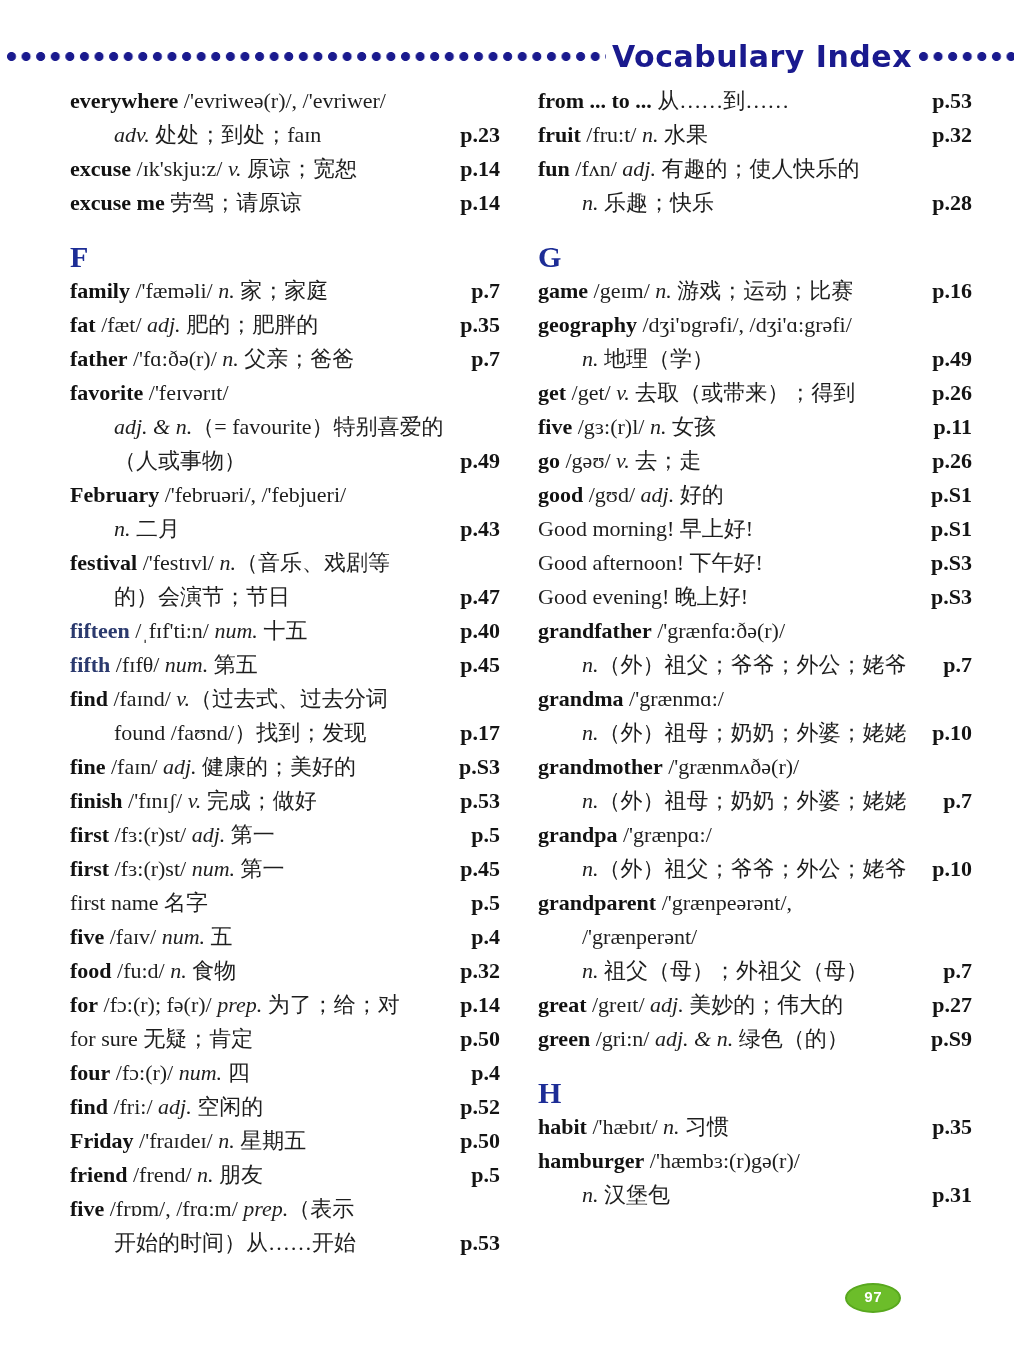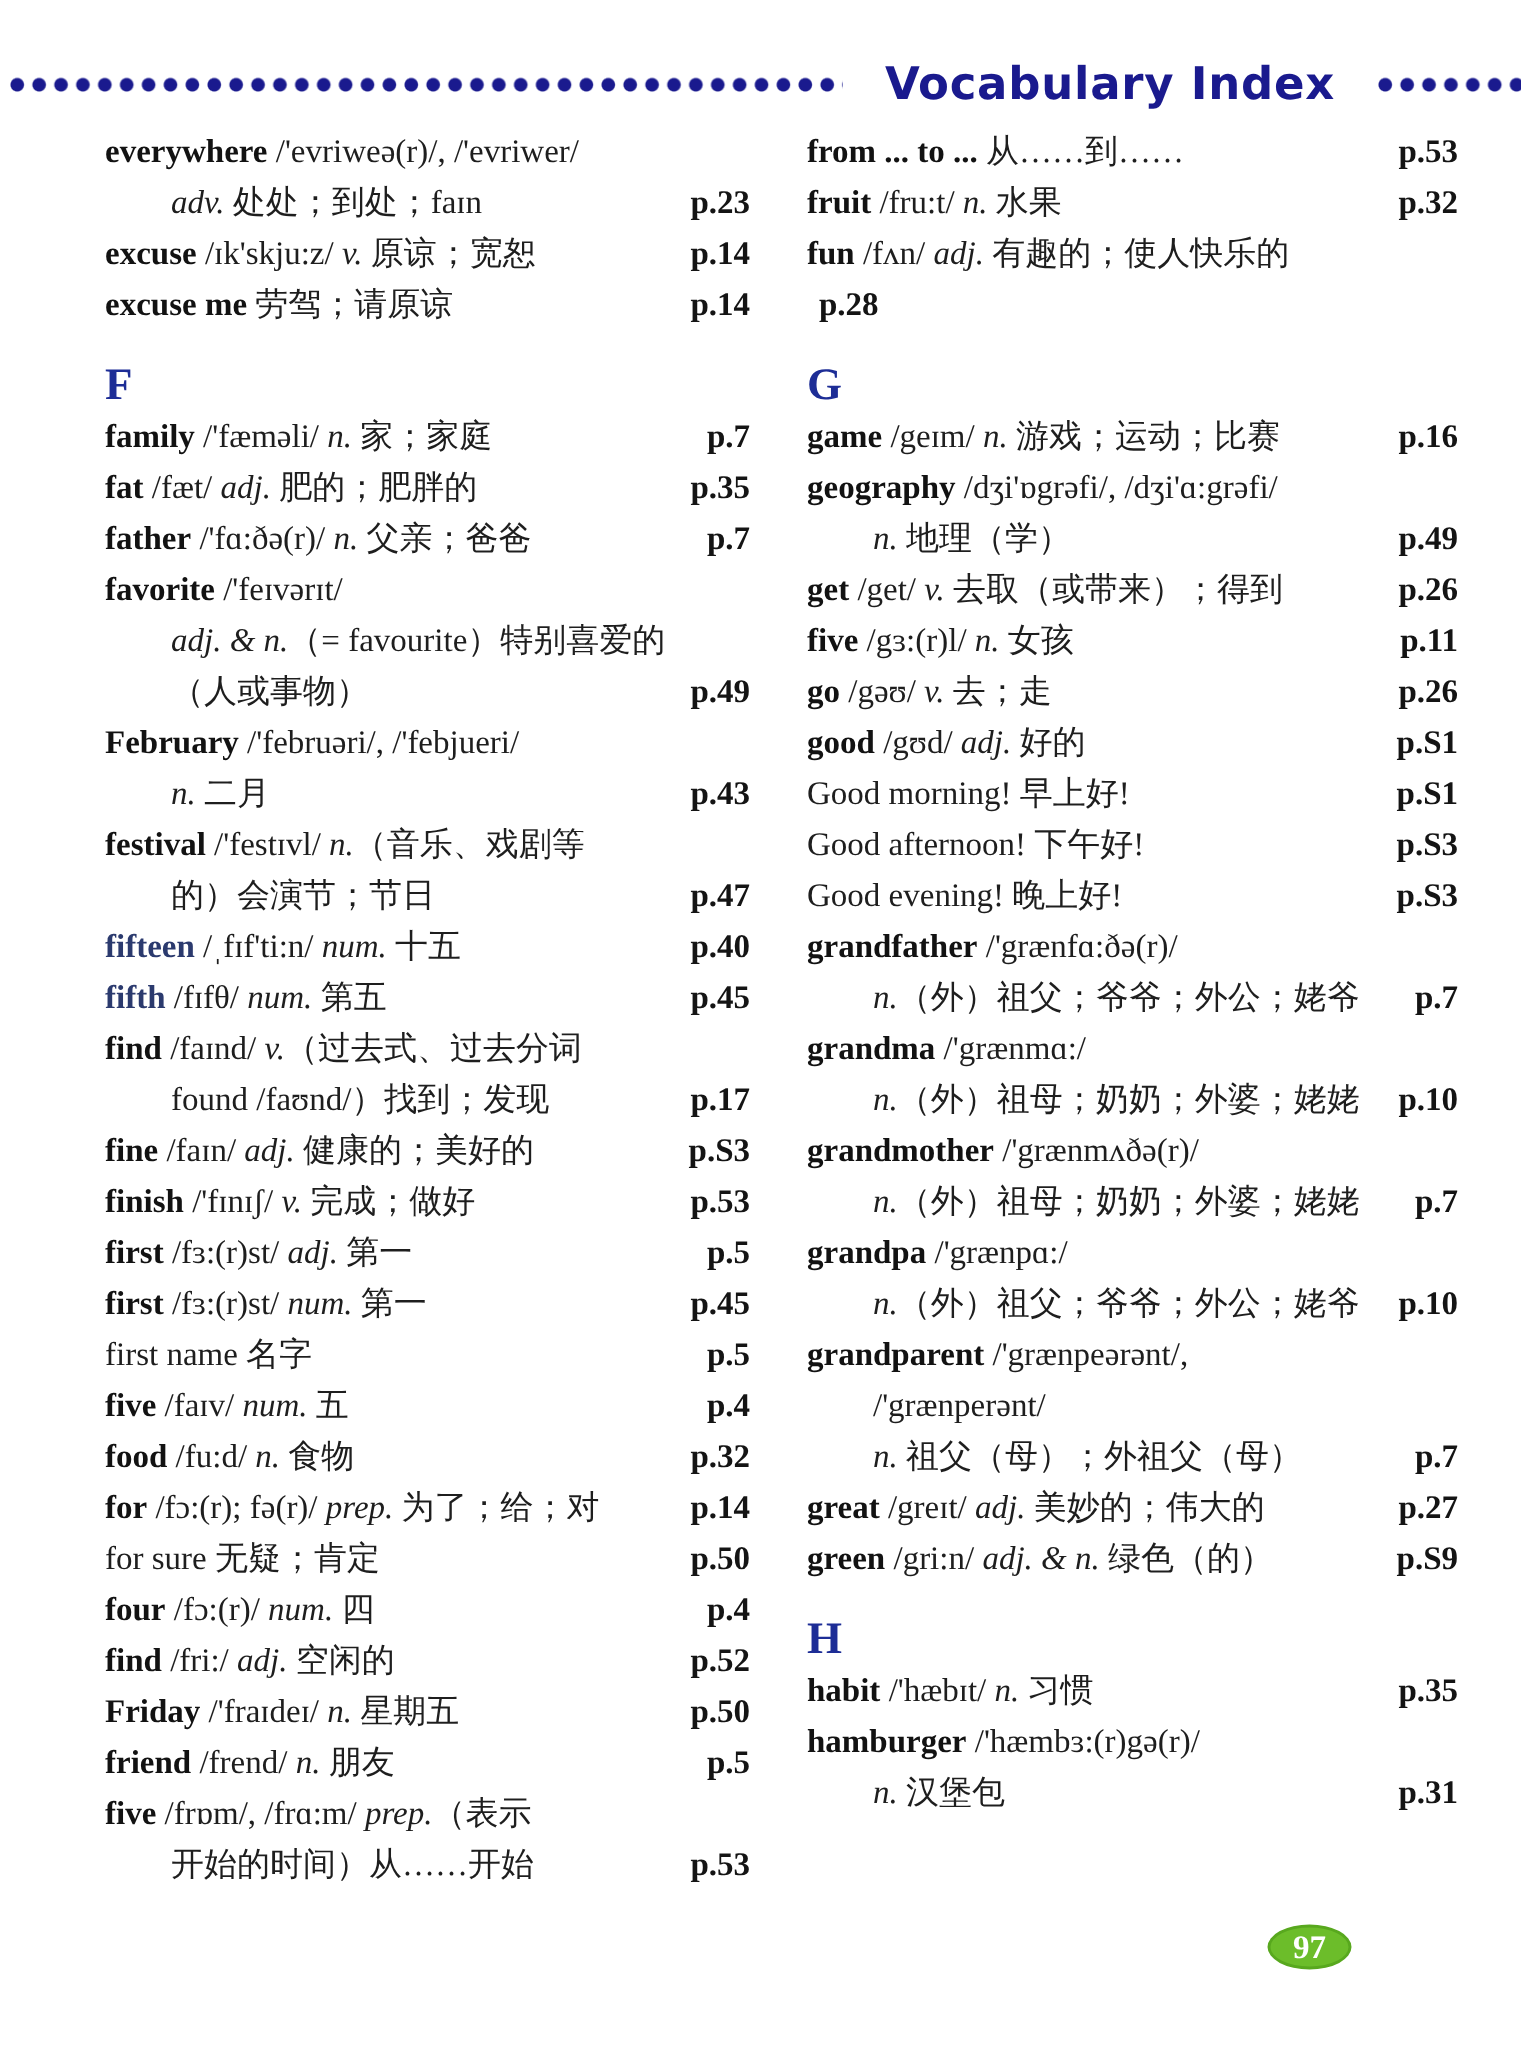--- a/index.html
+++ b/index.html
@@ -2,42 +2,42 @@
 <html><head>
 <meta charset="utf-8">
 <style>
   :root{ --navy:#1a1a8e; --ink:#1e1e1e; }
   html,body{margin:0;padding:0;}
   body{
     width:1024px;height:1364px;position:relative;background:#ffffff;
     font-family:"Liberation Serif","DejaVu Serif",serif;
     color:var(--ink);overflow:hidden;
   }
-  .header{position:absolute;top:38px;left:6px;right:10px;display:flex;align-items:center;gap:28px;height:36px;}
+  .header{position:absolute;top:38px;left:6px;right:10px;display:flex;align-items:center;gap:6px;height:36px;}
   .dots{height:11px;background-image:radial-gradient(circle at 5.5px 5.5px,var(--navy) 4.1px,transparent 4.9px);
         background-size:14.6px 11px;background-repeat:repeat-x;}
   .dots-left{flex:1;}
   .dots-right{width:96px;}
   .title{font-family:"DejaVu Sans","Liberation Sans",sans-serif;font-weight:bold;font-size:30px;
          color:var(--navy);white-space:nowrap;letter-spacing:0.5px;}
   .col{position:absolute;top:84px;}
   #col-left{left:70px;width:430px;}
   #col-right{left:538px;width:434px;}
   .sec-letter{font-weight:bold;font-size:30px;line-height:34px;margin-top:20px;color:#1d2d96;}
   .line{display:flex;justify-content:space-between;align-items:baseline;font-size:22px;line-height:34px;}
   .txt{white-space:pre;}
   .line.ind .txt{padding-left:44px;}
   .page{font-weight:bold;flex-shrink:0;padding-left:8px;color:#141414;}
   .p-b{font-weight:bold;color:#121212;}
   .p-i{font-style:italic;}
   .p-nb{font-weight:bold;color:#2b3a6e;}
   .badge{position:absolute;left:845px;top:1283px;width:56px;height:30px;border-radius:50%;
          background:#6cbd2a;border:2px solid #58a81e;box-sizing:border-box;
          display:flex;align-items:center;justify-content:center;
-         font-family:Liberation Serif, serif;font-weight:bold;font-size:22px;color:#ffffff;}
+         font-family:Liberation Mono, monospace;font-weight:bold;font-size:15px;color:#ffffff;}
 </style>
 </head>
 <body>
 
 <div class="header">
   <div class="dots dots-left"></div>
   <div class="title">Vocabulary Index</div>
   <div class="dots dots-right"></div>
 </div>
 
@@ -232,20 +232,21 @@
       <div class="line">
         <span class="txt"><span class="p-b">fruit</span><span class="p-n"> /fru:t/ </span><span class="p-i">n.</span><span class="p-n"> 水果</span></span>
         <span class="page">p.32</span>
       </div>
     </div>
     <div>
       <div class="line">
         <span class="txt"><span class="p-b">fun</span><span class="p-n"> /fʌn/ </span><span class="p-i">adj.</span><span class="p-n"> 有趣的；使人快乐的</span></span>
       </div>
       <div class="line ind">
+        <span class="txt"><span class="p-i">n.</span><span class="p-n"> 乐趣；快乐</span></span>
         <span class="page">p.28</span>
       </div>
     </div>
     <div class="sec-letter">G</div>
     <div>
       <div class="line">
         <span class="txt"><span class="p-b">game</span><span class="p-n"> /geɪm/ </span><span class="p-i">n.</span><span class="p-n"> 游戏；运动；比赛</span></span>
         <span class="page">p.16</span>
       </div>
     </div>

